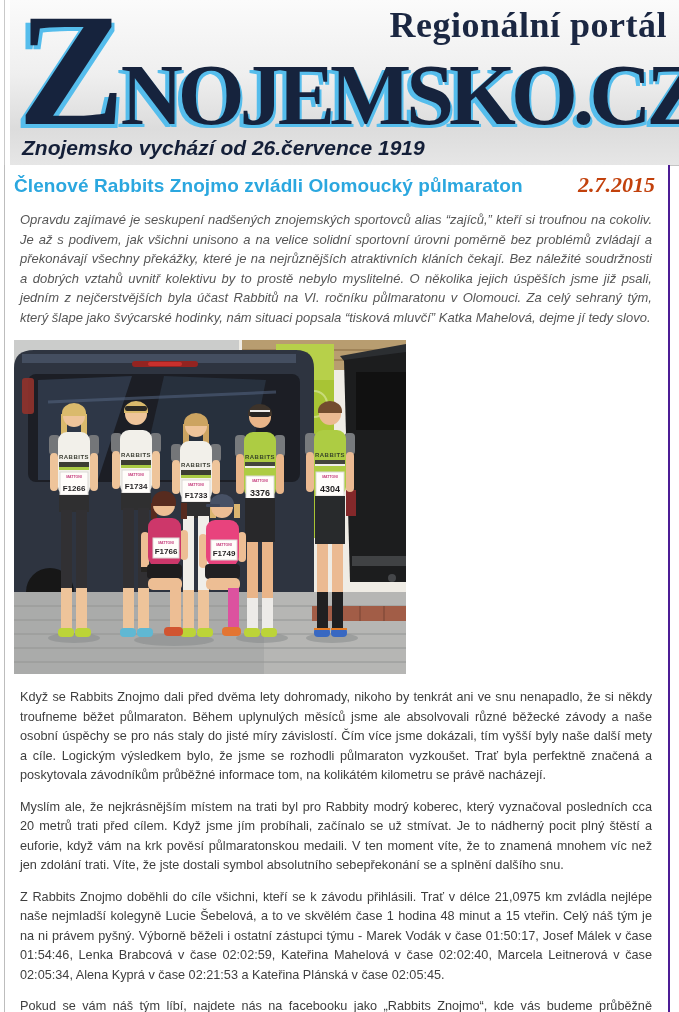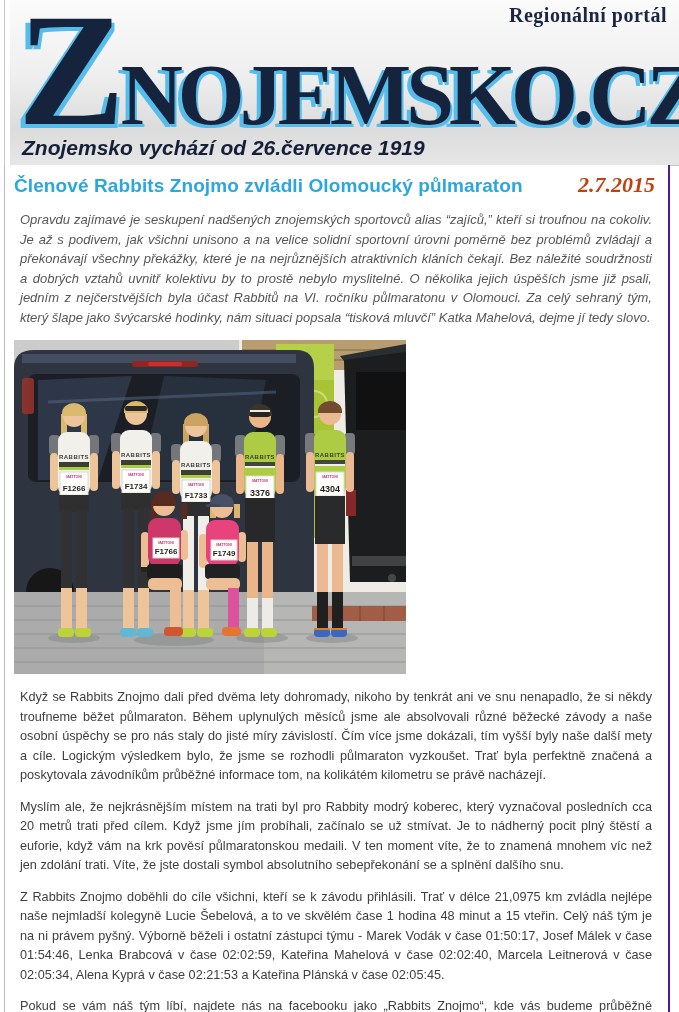--- a/index.html
+++ b/index.html
@@ -10,21 +10,21 @@
   .page-left-line{position:absolute;left:4px;top:0;width:1px;height:165px;background:#c9c9c9;}
   
   .header{
     position:absolute;left:10px;right:0;top:0;height:165px;
     background:linear-gradient(180deg,#fbfbfb 0%,#efefef 45%,#dcdcdc 78%,#e6e6e6 100%);
     border-bottom:1px solid #c4c4c4;
   }
   .portal-label{
     position:absolute;top:4px;right:12px;
     font-family:"Liberation Serif",serif;font-weight:bold;
-    font-size:20px;color:#1b2742;letter-spacing:0.5px;
+    font-size:36px;color:#1b2742;letter-spacing:0.5px;
   }
   .logo{
     position:absolute;left:8px;top:-18px;line-height:1.1;white-space:nowrap;
     font-family:"Liberation Serif",serif;font-weight:bold;color:#16233d;
   }
   .logo .logo-z{font-size:160px;letter-spacing:-4px;
     text-shadow:-5px 4px 0 #55bdec,3px 4px 0 #55bdec;}
   .logo .logo-rest{font-size:86px;letter-spacing:-5px;
     text-shadow:-4px 3px 0 #55bdec,2px 3px 0 #55bdec;}
   .tagline{

